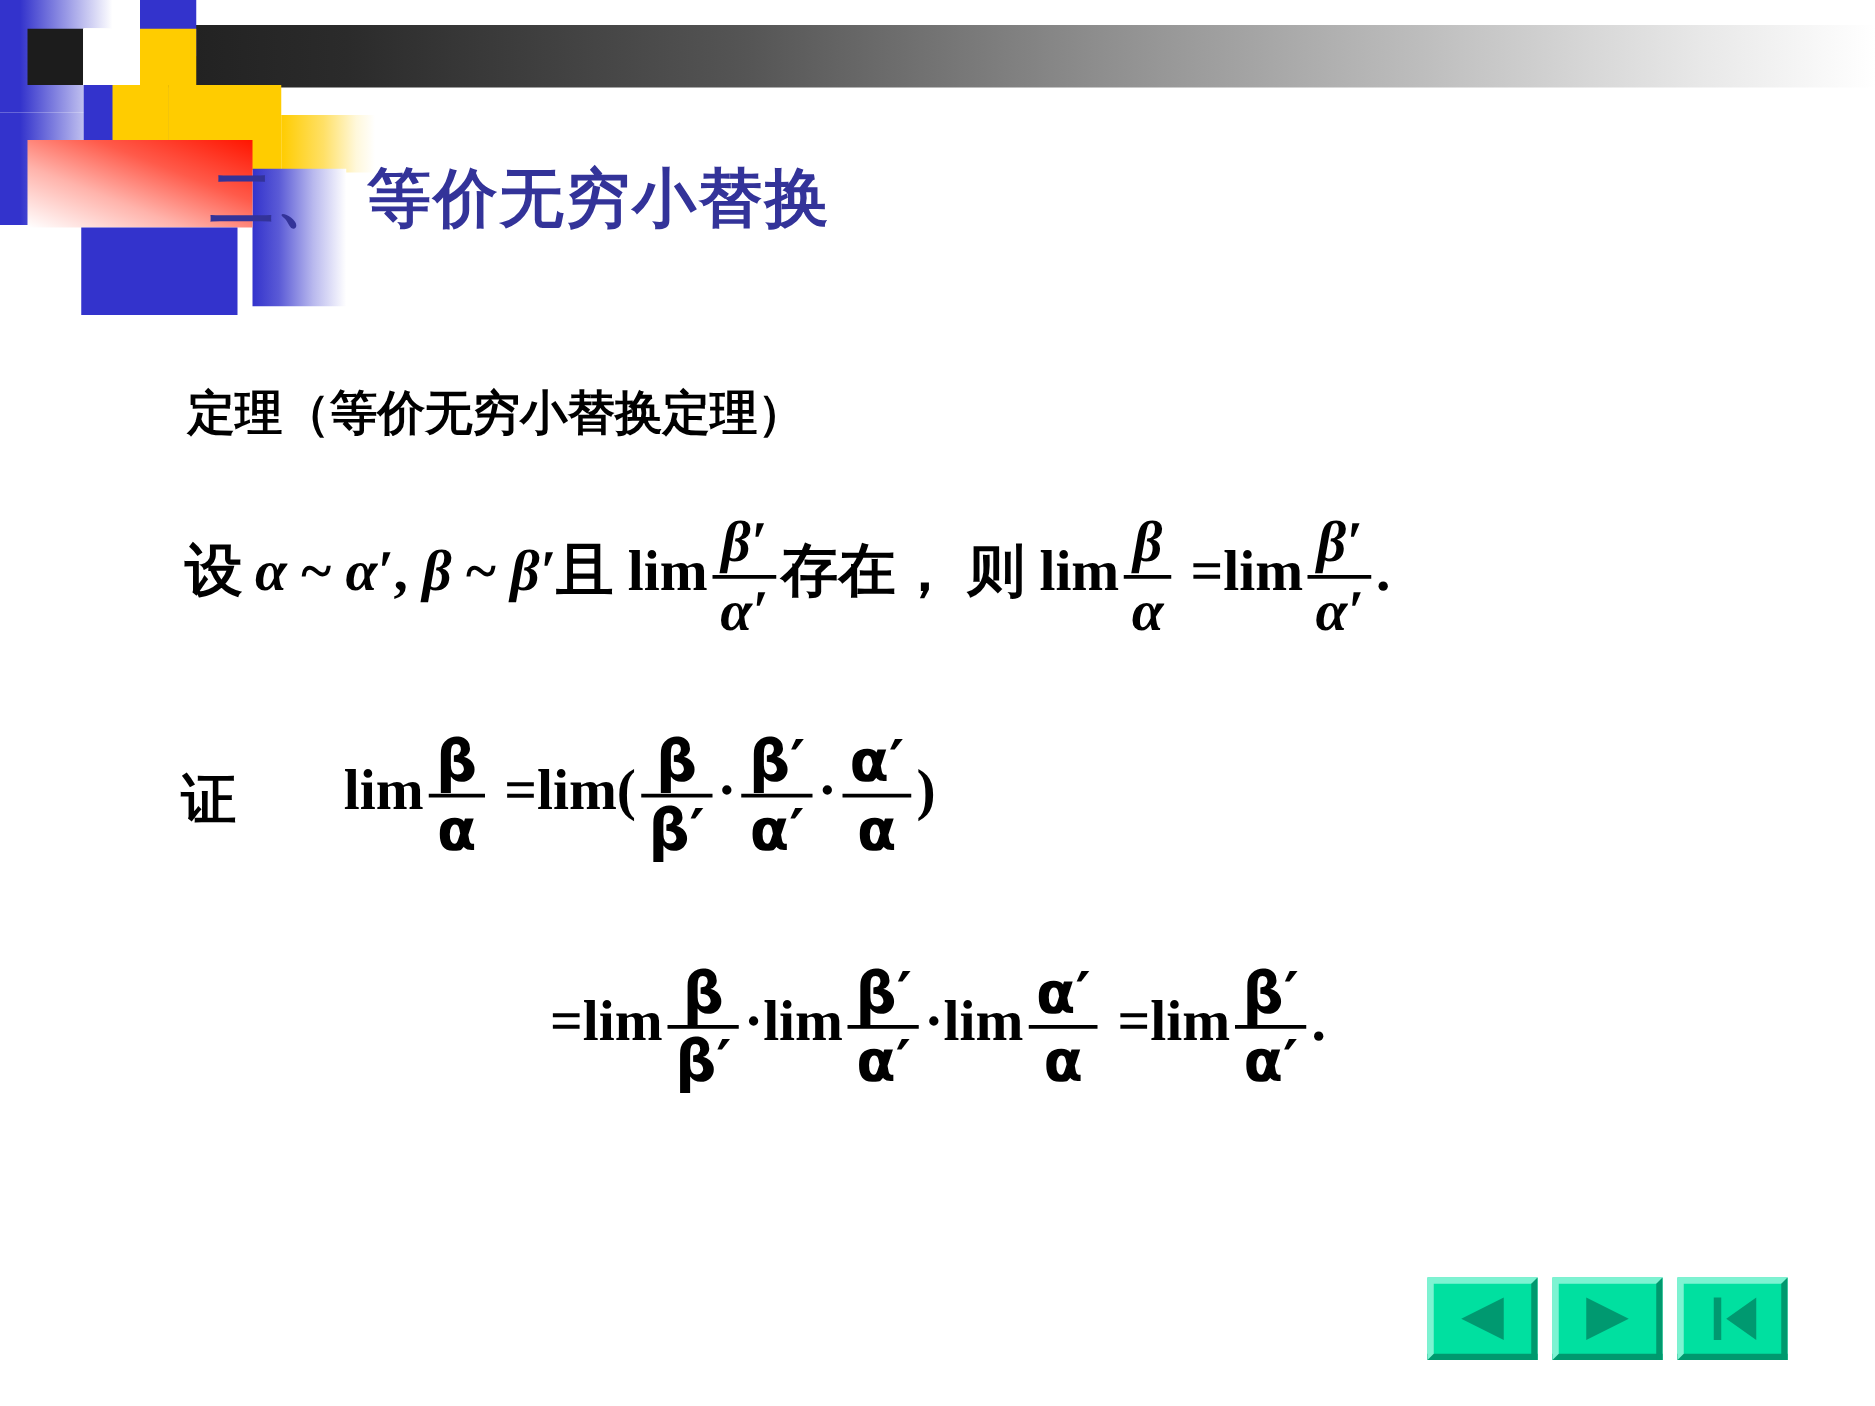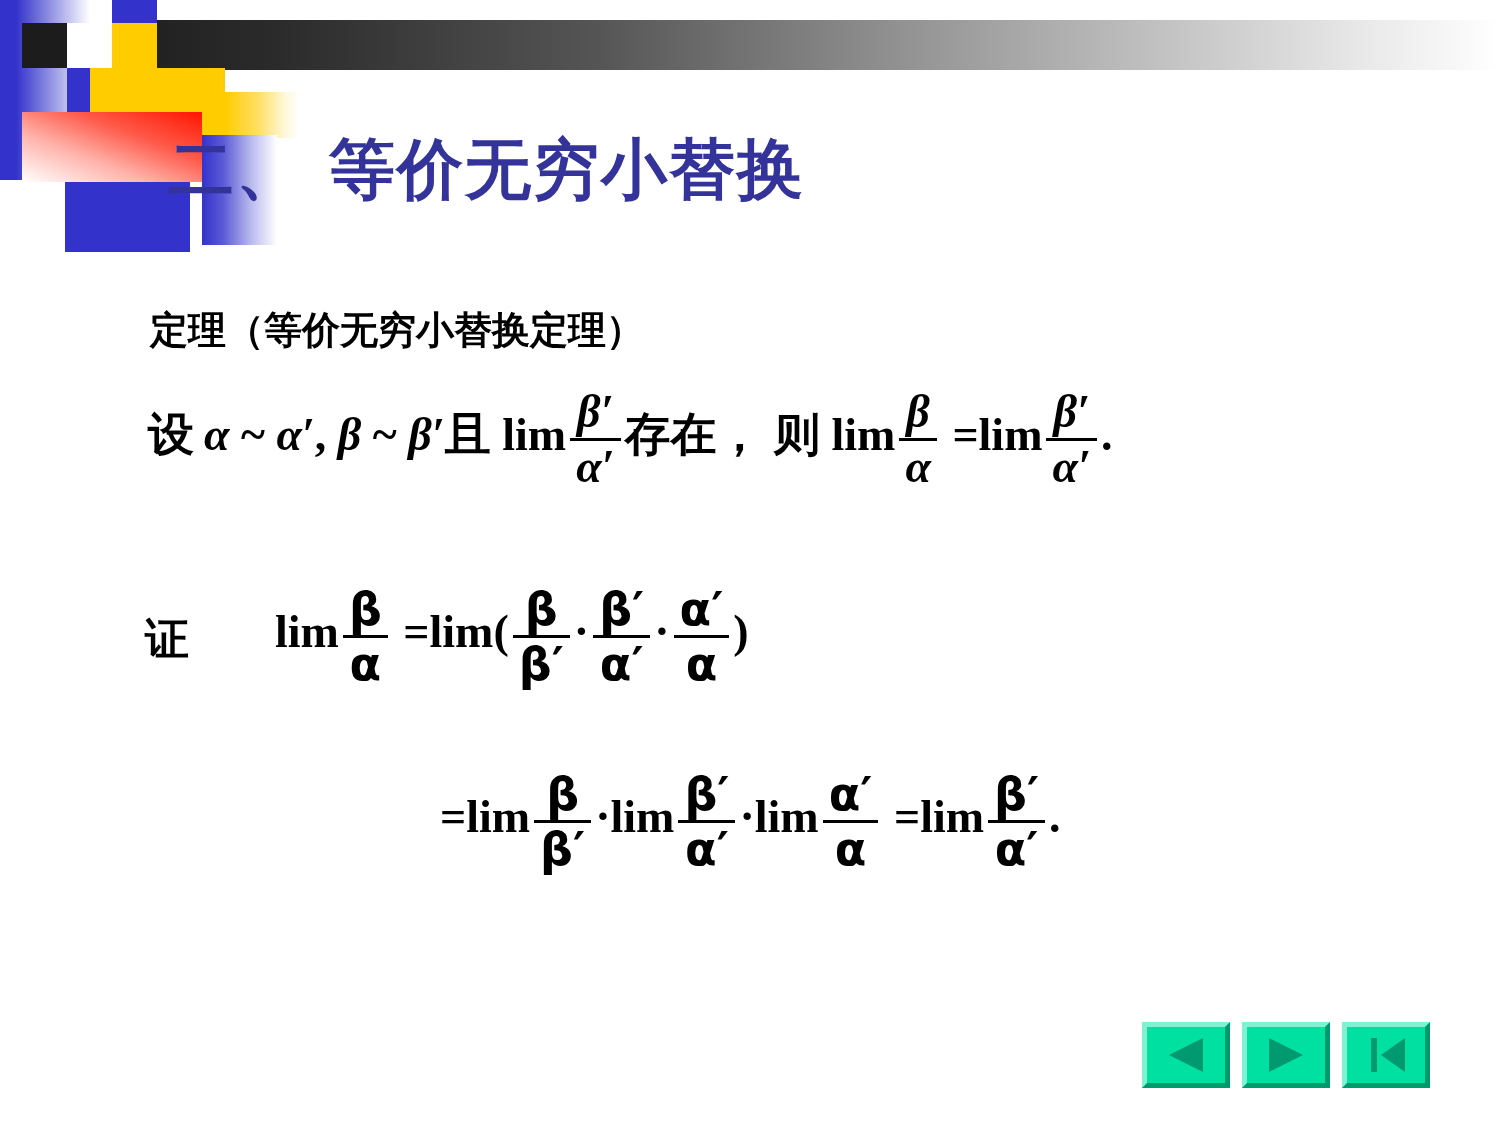--- a/index.html
+++ b/index.html
@@ -72,21 +72,21 @@
     background: #3333cc;
   }
 
   
   .title {
     position: absolute;
     left: 168px; top: 125px;
     color: #333399;
     font-family: "DejaVu Sans", "Liberation Sans", sans-serif;
     font-weight: bold;
-    font-size: 66px;
+    font-size: 51px;
     letter-spacing: 2px;
     white-space: nowrap;
   }
 
   
   .theorem-head {
     position: absolute;
     left: 150px; top: 305px;
     color: #000000;
     font-family: "DejaVu Sans", "Liberation Sans", sans-serif;
@@ -124,21 +124,21 @@
   }
   .frac .num, .frac .den { display: block; line-height: 1.05; padding: 0 6px; }
   .frac .bar {
     display: block;
     border-top: 3px solid #000;
     margin: 2px 0;
   }
 
   
   #line-setup {
-    left: 148px; top: 388px;
+    left: 148px; top: 410px;
     font-size: 46px;
   }
   #line-setup .frac { font-size: 46px; }
 
   
   #line-proof {
     left: 145px; top: 585px;
     font-size: 46px;
   }
 

